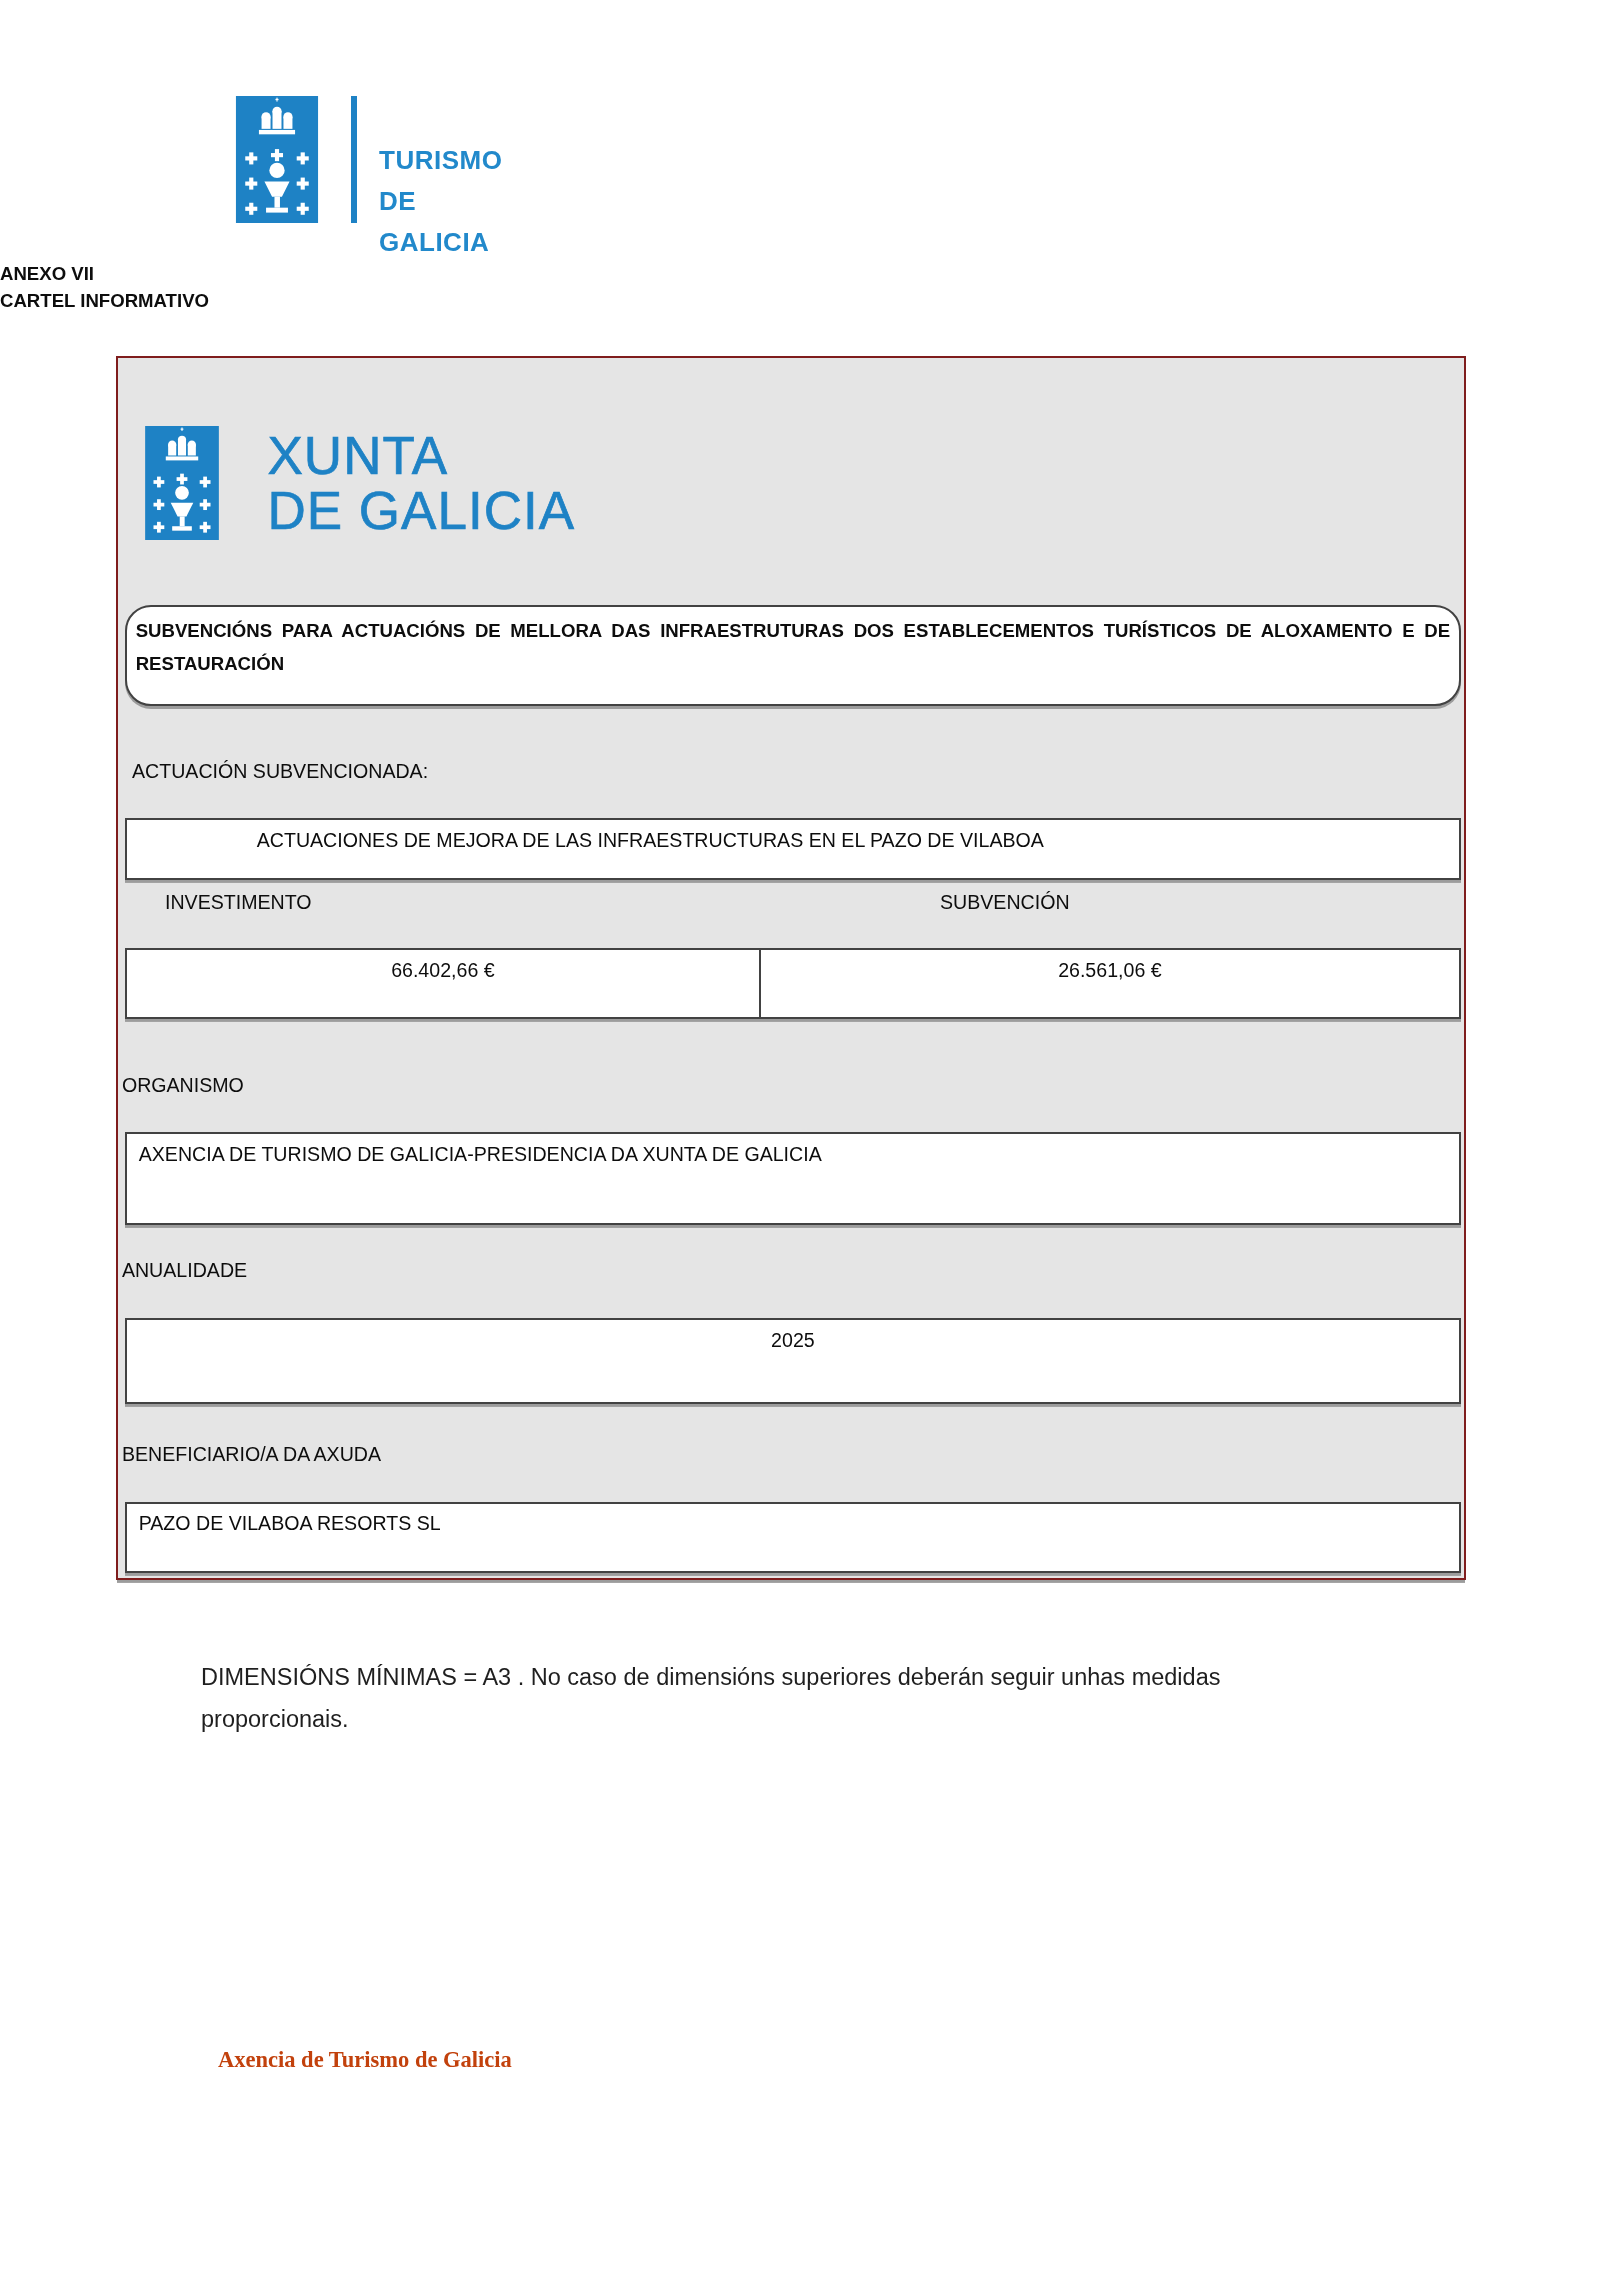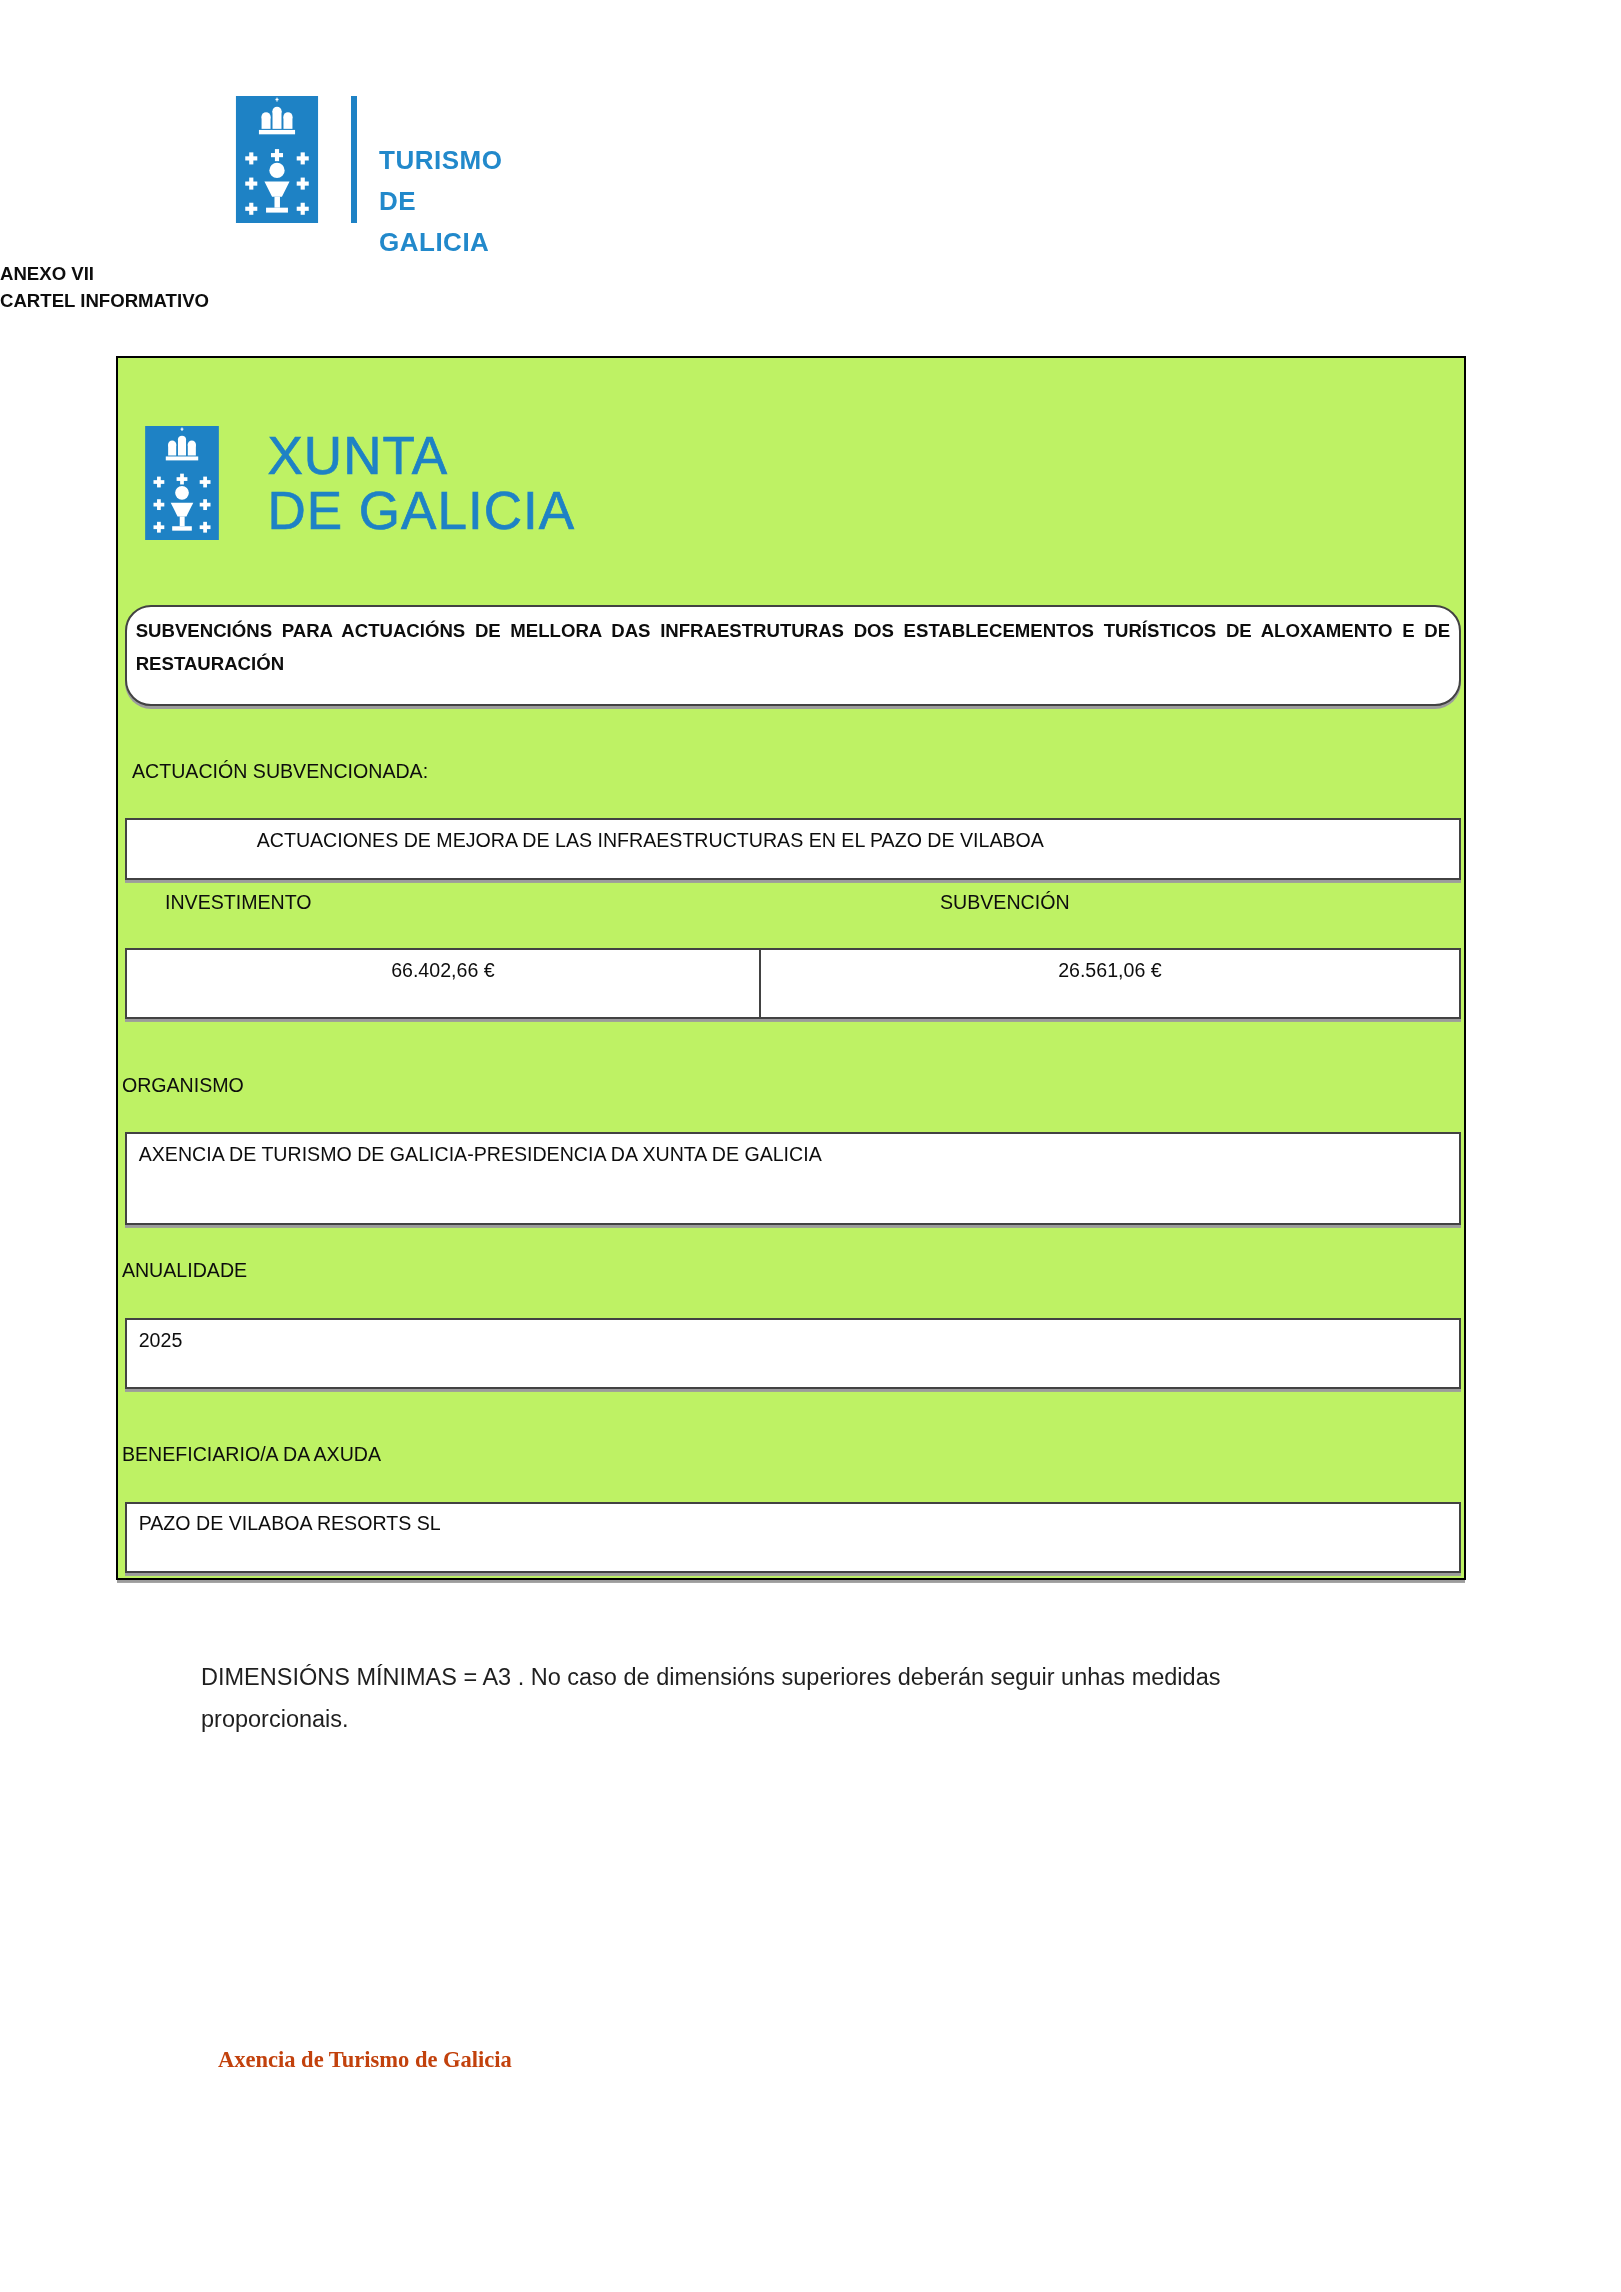--- a/index.html
+++ b/index.html
@@ -21,21 +21,21 @@
     line-height:41px;white-space:pre;margin-top:48px;
   }
   
   .anexo-heading{
     position:absolute;left:0;top:261px;width:1621px;
     text-align:left;font-size:18.6px;font-weight:bold;line-height:26.5px;color:#0d0d0d;
   }
   
   .main-frame{
     position:absolute;left:116px;top:356px;width:1350px;height:1224px;
-    border:2px solid #000000;background:#bef264;
+    border:2px solid #7f1d1d;background:#e5e5e5;
     box-shadow:0 3.9px 0 -1px #9c9c9c;
     box-sizing:border-box;
   }
   .xunta-logo{position:absolute;left:26.5px;top:68px;width:470px;height:118px;}
   .xunta-logo .crest{position:absolute;left:0;top:0;}
   .xunta-logo .wordmark{
     position:absolute;left:123px;top:2px;
     color:#1e82c5;font-size:53px;font-weight:normal;letter-spacing:1px;line-height:55px;
     -webkit-text-stroke:0.7px #1e82c5;white-space:pre;
   }
@@ -57,21 +57,21 @@
   .cell-actuacion{top:460px;height:62px;padding:8.8px 294px 0 8.8px;text-align:center;}
   .lbl-investimento{left:47px;top:533px;}
   .lbl-subvencion{left:822px;top:533px;}
   .cell-values{top:590px;height:71px;padding:0;display:flex;}
   .cell-values .val{box-sizing:border-box;padding-top:8.8px;text-align:center;}
   .cell-values .val.left{width:634px;border-right:2px solid #424242;}
   .cell-values .val.right{flex:1;}
   .lbl-organismo{left:3.9px;top:716px;}
   .cell-organismo{top:774px;height:93px;padding:8.8px 11.8px 0 11.8px;}
   .lbl-anualidade{left:3.9px;top:901px;}
-  .cell-anualidade{top:960px;height:71px;padding:8.8px 11.8px 0 11.8px;}
+  .cell-anualidade{top:960px;height:86px;padding:8.8px 11.8px 0 11.8px;text-align:center;}
   .lbl-beneficiario{left:3.9px;top:1085px;}
   .cell-beneficiario{top:1144px;height:71px;padding:7.8px 11.8px 0 11.8px;}
   
   .dimensions-note{
     position:absolute;left:201px;top:1656px;width:1142px;
     font-size:23.5px;line-height:42px;color:#1f1f1f;
   }
   .signature{
     position:absolute;left:218px;top:2047px;
     font-size:22.5px;font-weight:bold;color:#c2410c;font-family:Liberation Serif, serif;

